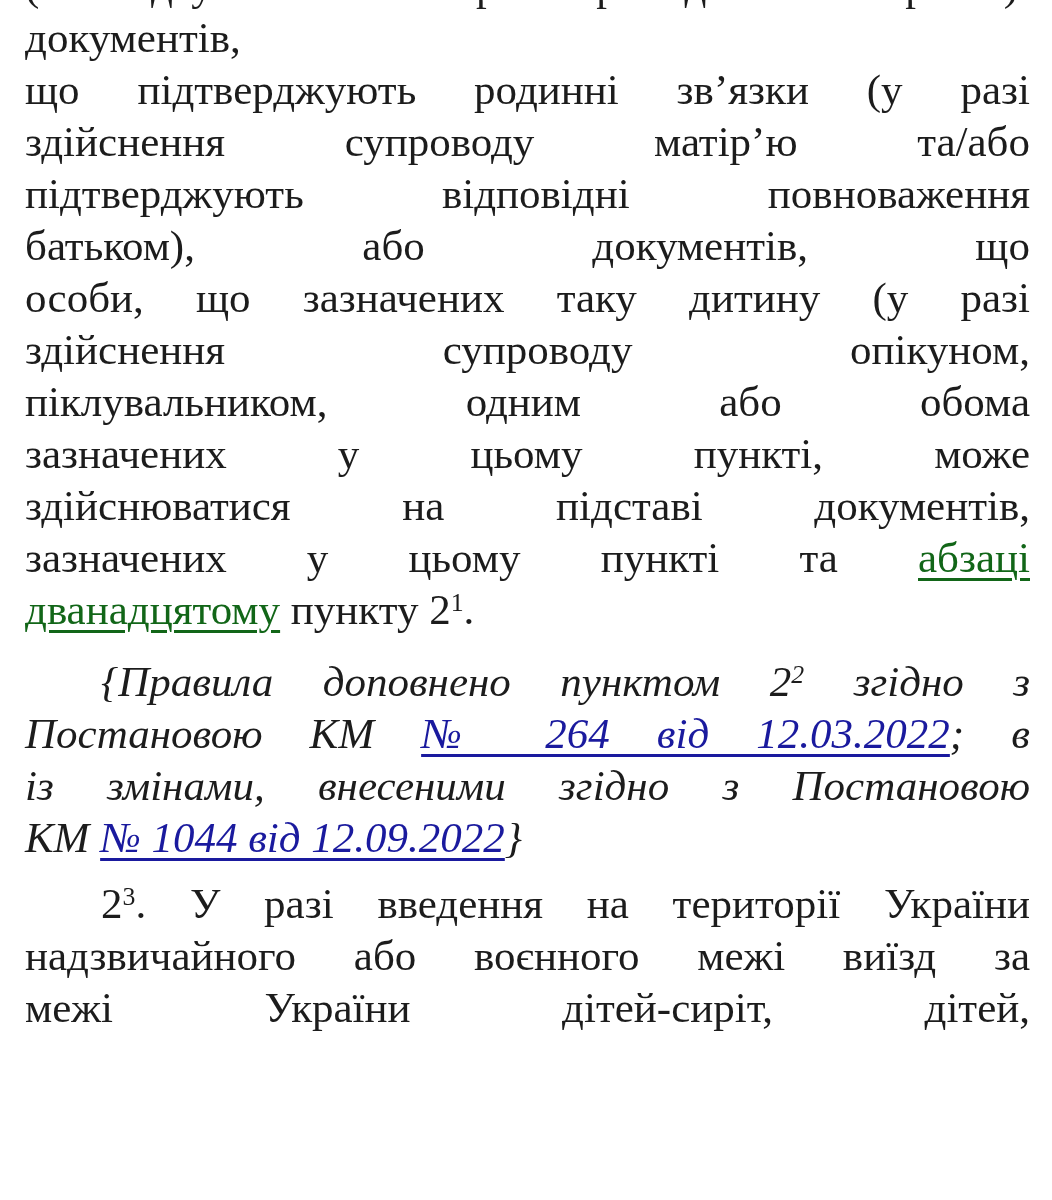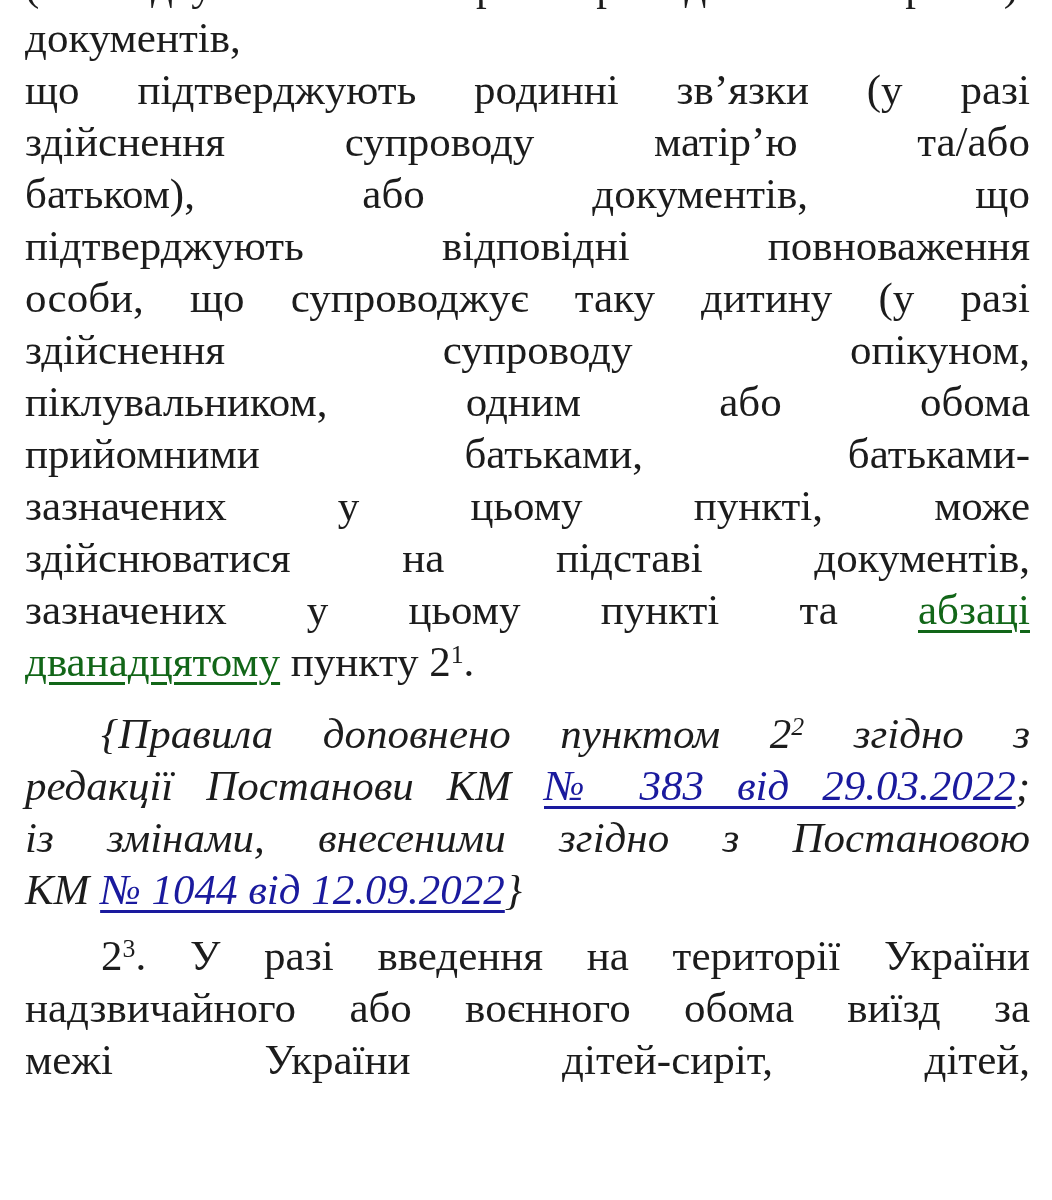--- a/index.html
+++ b/index.html
@@ -54,35 +54,34 @@
   }
 </style>
 </head>
 <body>
 
 <main id="doc" style="background: rgb(255, 255, 255); color: rgb(28, 28, 28);">
     <div class="paragraph p-1">
       <div class="line"><span>(за відсутності паспорта громадянина України)/документів,</span></div>
       <div class="line"><span>що підтверджують родинні зв’язки (у разі</span></div>
       <div class="line"><span>здійснення супроводу матір’ю та/або</span></div>
+      <div class="line"><span>підтверджують відповідні повноваження</span></div>
       <div class="line"><span>батьком), або документів, що</span></div>
-      <div class="line"><span>підтверджують відповідні повноваження</span></div>
-      <div class="line"><span>особи, що супроводжує таку дитину (у разі</span></div>
+      <div class="line"><span>особи, що зазначених таку дитину (у разі</span></div>
       <div class="line"><span>здійснення супроводу опікуном,</span></div>
       <div class="line"><span>піклувальником, одним або обома</span></div>
-      <div class="line"><span>прийомними батьками, батьками-</span></div>
       <div class="line"><span>зазначених у цьому пункті, може</span></div>
       <div class="line"><span>здійснюватися на підставі документів,</span></div>
       <div class="line"><span>зазначених у цьому пункті та </span><span class="lg">абзаці</span></div>
       <div class="line left"><span class="lg">дванадцятому</span><span> пункту 2</span><span class="sup">1</span><span>.</span></div>
     </div>
     <div class="paragraph p-2 para-italic">
       <div class="line indent"><span>{Правила доповнено пунктом 2</span><span class="sup">2</span><span> згідно з</span></div>
-      <div class="line"><span>редакції Постанови КМ </span><span class="lb">№ 383 від 29.03.2022</span><span>;</span></div>
+      <div class="line"><span>Постановою КМ </span><span class="lb">№ 264 від 12.03.2022</span><span>; в</span></div>
       <div class="line"><span>із змінами, внесеними згідно з Постановою</span></div>
       <div class="line left"><span>КМ </span><span class="lb">№ 1044 від 12.09.2022</span><span>}</span></div>
     </div>
     <div class="paragraph p-3">
       <div class="line indent"><span>2</span><span class="sup">3</span><span>. У разі введення на території України</span></div>
-      <div class="line"><span>надзвичайного або воєнного обома виїзд за</span></div>
+      <div class="line"><span>надзвичайного або воєнного межі виїзд за</span></div>
       <div class="line"><span>межі України дітей-сиріт, дітей,</span></div>
     </div>
   </main>
 
 </body></html>

